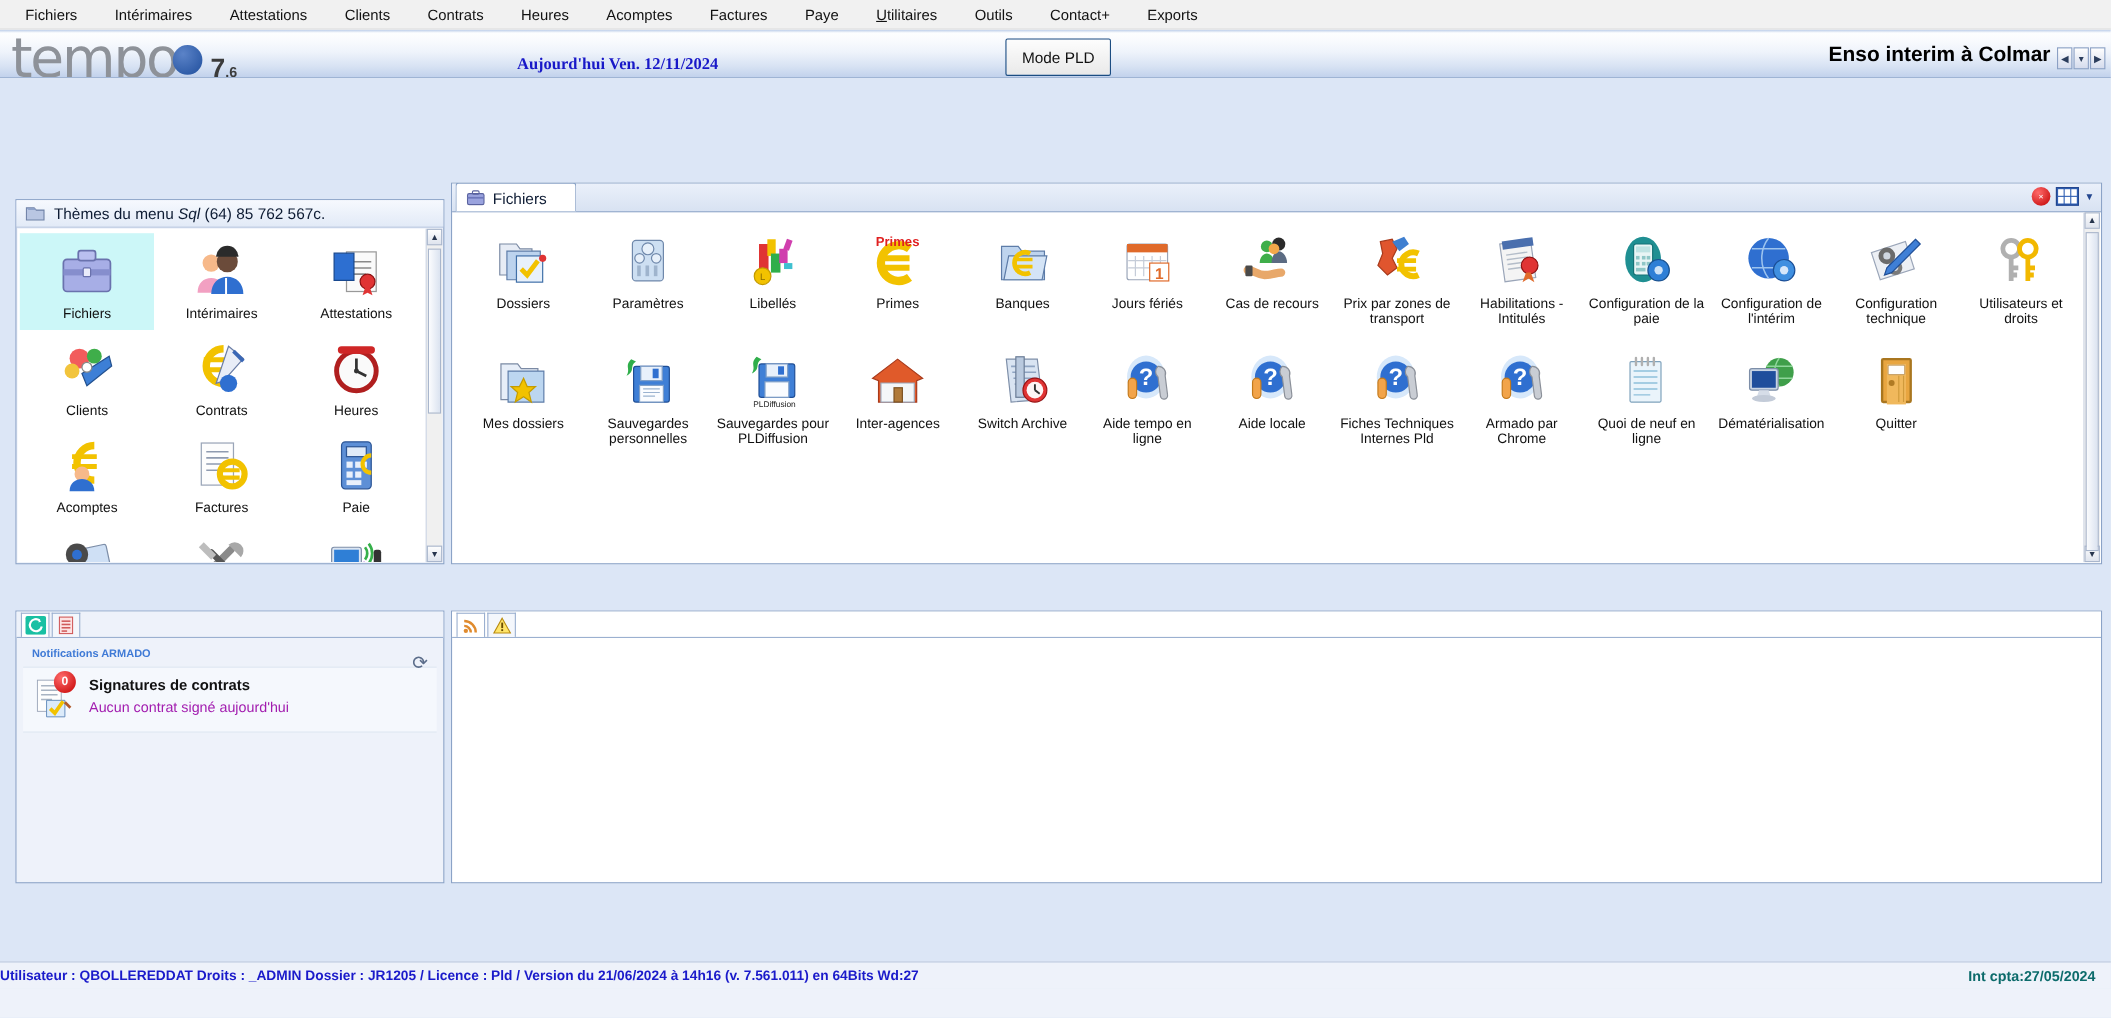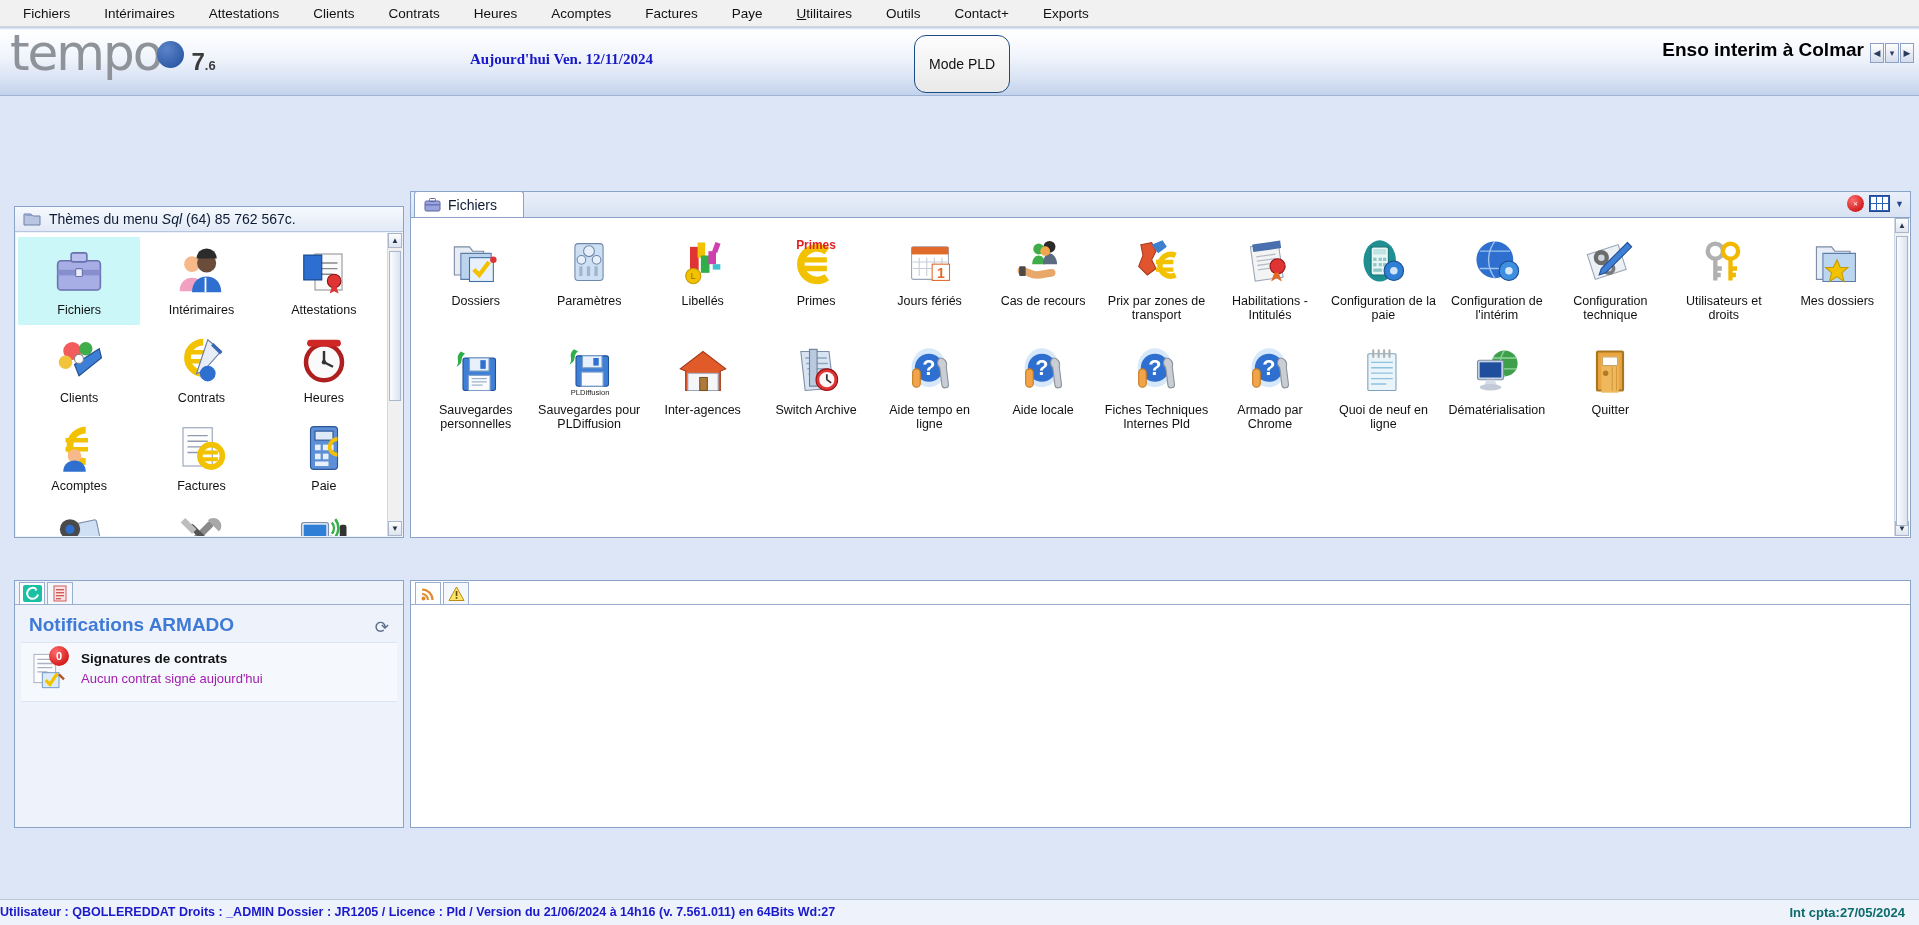--- a/index.html
+++ b/index.html
@@ -25,21 +25,21 @@
   .menubar .mi {
     padding: 4px 17px;
     white-space: nowrap;
     cursor: default;
   }
   .menubar .mi u { text-decoration: underline; }
 
   
   .header {
     position: relative;
-    height: 69px;
+    height: 44px;
     background: linear-gradient(to bottom,
         #ffffff 0%, #fbfcfe 18%, #eef3fb 48%, #d7e2f3 78%, #c2d2ec 100%);
     border-bottom: 1px solid #9fb4d4;
     overflow: hidden;
   }
   .header:before{
     content:"";
     position:absolute; left:0; right:0; top:0; height:3px;
     background: linear-gradient(to bottom,#b9cbe8,#ffffff);
   }
@@ -75,24 +75,24 @@
     position: absolute;
     left: 470px; top: 24px;
     font-family: "Liberation Serif", serif;
     font-size: 15px;
     font-weight: bold;
     color: #1818c8;
   }
   .modepld {
     position: absolute;
     left: 914px; top: 8px;
-    padding: 20px 14px;
+    padding: 8px 14px;
     background: linear-gradient(to bottom,#fdfdfd,#e9e9e9);
     border: 1px solid #1c4d82;
-    border-radius: 12px;
+    border-radius: 2px;
     font-size: 14px;
     color: #111;
     cursor: pointer;
   }
   .company {
     position: absolute;
     right: 55px; top: 12px;
     font-size: 19px;
     font-weight: bold;
     color: #000;
@@ -228,21 +228,21 @@
     padding-left:4px; background:#eef2fa;
     border-bottom:1px solid #9bb0d0;
   }
   .stab {
     width:26px;height:22px;border:1px solid #9bb0d0; border-bottom:none;
     background:#f4f7fc; display:flex;align-items:center;justify-content:center;
     cursor:pointer;
   }
   .stab.active { background:#fff; }
   .notif-title {
-    color:#3f7ad6; font-size:19px; font-weight:bold;
+    color:#3f7ad6; font-size:10px; font-weight:bold;
     padding: 9px 0 6px 14px;
   }
   .notif-refresh {
     position:absolute; right:14px; top:36px;
     font-size:17px; color:#5b6d8a; cursor:pointer;
   }
   .notif-item {
     margin: 0 6px; padding: 8px 8px 10px 8px;
     background:#f5f8fd; border-top:1px solid #dde5f1; border-bottom:1px solid #dde5f1;
     display:flex; gap:12px; align-items:flex-start;
@@ -569,20 +569,31 @@
           </div>
           <div class="file-cell">
             <span class="ic">
               <svg width="52" height="52" viewBox="0 0 48 48">
                 <path d="M34 14a15 15 0 1 0 0 24" fill="none" stroke="#f2c200" stroke-width="7"></path>
                 <path d="M12 22h22M12 30h22" stroke="#f2c200" stroke-width="5"></path>
                 <text x="24" y="12" font-size="11" font-weight="bold" text-anchor="middle" fill="#e02020" font-family="sans-serif">Primes</text>
               </svg>
             </span>
             <span class="lbl">Primes</span>
+          </div>
+          <div class="file-cell">
+            <span class="ic">
+              <svg width="52" height="52" viewBox="0 0 48 48">
+                <path d="M6 12h14l3 4h19v24H6z" fill="#bed4ee" stroke="#5d7ca8"></path>
+                <path d="M12 20h32l-4 20H8z" fill="#d4e4f6" stroke="#5d7ca8"></path>
+                <path d="M30 18a9 9 0 1 0 0 16" fill="none" stroke="#f2c200" stroke-width="4"></path>
+                <path d="M18 23h14M18 29h14" stroke="#f2c200" stroke-width="3"></path>
+              </svg>
+            </span>
+            <span class="lbl">Banques</span>
           </div>
           <div class="file-cell">
             <span class="ic">
               <svg width="52" height="52" viewBox="0 0 48 48">
                 <rect x="7" y="10" width="34" height="30" rx="2" fill="#fff" stroke="#9aa5b8"></rect>
                 <rect x="7" y="10" width="34" height="7" fill="#e06a2a"></rect>
                 <g stroke="#c5ccd8">
                   <path d="M14 20v17M21 20v17M28 20v17M35 20v17M8 24h32M8 30h32"></path>
                 </g>
                 <rect x="26" y="26" width="16" height="15" fill="#fff" stroke="#e06a2a"></rect>

